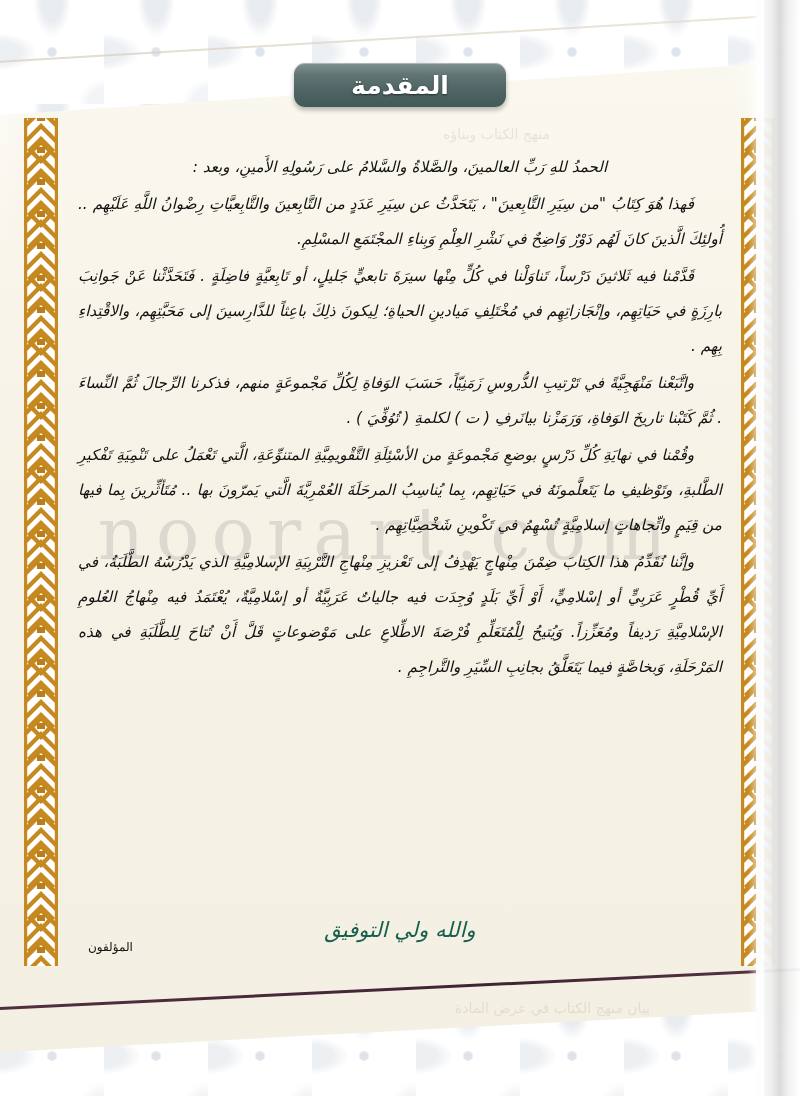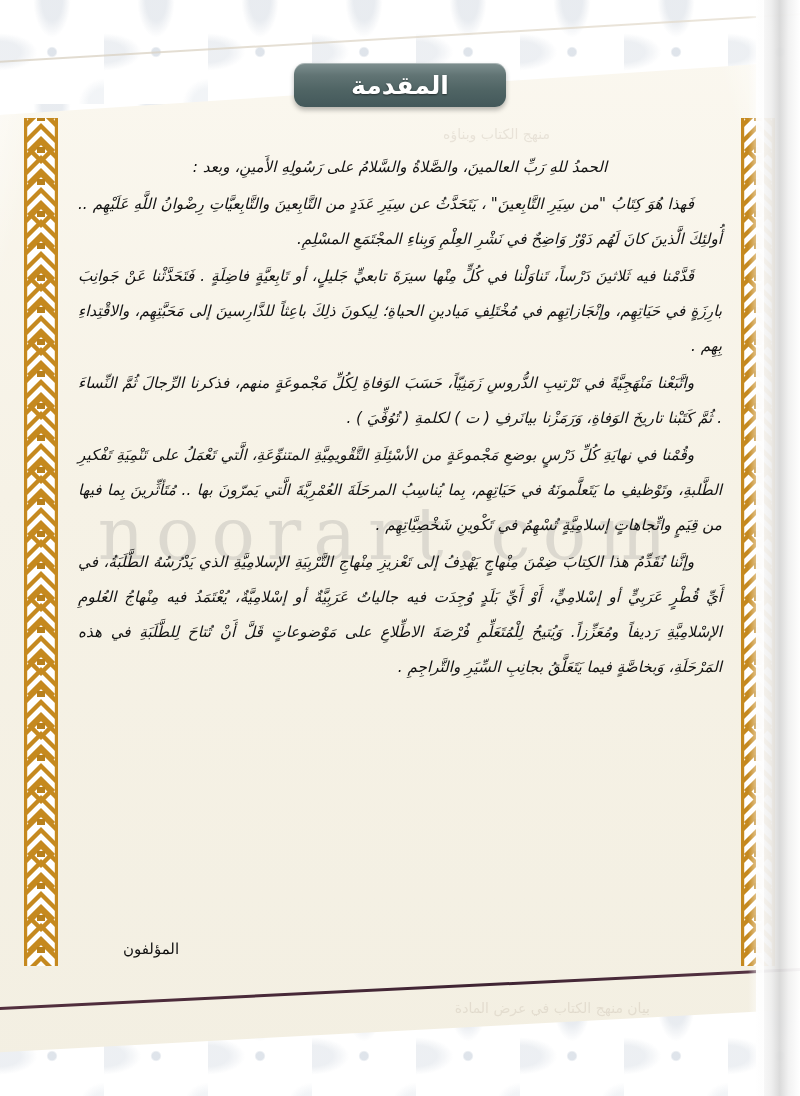--- a/index.html
+++ b/index.html
@@ -120,24 +120,23 @@
     font-size:21px;
     font-style:italic;
     font-family:"DejaVu Serif", serif;
     letter-spacing:.5px;
     direction:rtl;
   }
   
   #signature{
     position:absolute;top:940px;left:88px;
     color:#111111;
-    font-size:15px;
+    font-size:12px;
     direction:rtl;
     font-family:"DejaVu Serif", serif;
-    margin-left:35px;
   }
 
   
   #watermark{
     position:absolute;top:492px;left:0;width:776px;
     text-align:center;
     font-size:72px;
     letter-spacing:12px;
     color:rgba(120,120,120,.20);
     font-family:"DejaVu Serif", serif;
@@ -219,15 +218,16 @@
 
   <div id="content">
     <p class="center">الحمدُ للهِ رَبِّ العالمينَ، والصَّلاةُ والسَّلامُ على رَسُولِهِ الأَمينِ، وبعد :</p>
     <p>فَهذا هُوَ كِتَابُ "من سِيَرِ التَّابِعينَ" ، يَتَحَدَّثُ عن سِيَرِ عَدَدٍ من التَّابِعينَ والتَّابِعيَّاتِ رِضْوانُ اللَّهِ عَلَيْهِم .. أُولئِكَ الَّذينَ كانَ لَهُم دَوْرٌ وَاضِحٌ في نَشْرِ العِلْمِ وَبِناءِ المجْتَمَعِ المسْلِمِ.</p>
     <p>قَدَّمْنا فيه ثَلاثينَ دَرْساً، تَناوَلْنا في كُلٍّ مِنْها سيرَةَ تابعيٍّ جَليلٍ، أو تَابِعيَّةٍ فاضِلَةٍ . فَتَحَدَّثْنا عَنْ جَوانِبَ بارِزَةٍ في حَيَاتِهِم، وإنْجَازاتِهِم في مُخْتَلِفِ مَيادينِ الحياةِ؛ لِيكونَ ذلِكَ باعِثاً للدَّارِسينَ إلى مَحَبَّتِهِم، والاقْتِداءِ بِهِم .</p>
     <p>واتَّبَعْنا مَنْهَجِيَّةً في تَرْتيبِ الدُّروسِ زَمَنِيّاً، حَسَبَ الوَفاةِ لِكُلِّ مَجْموعَةٍ منهم، فذكرنا الرِّجالَ ثُمَّ النِّساءَ . ثُمَّ كَتَبْنا تاريخَ الوَفاةِ، وَرَمَزْنا بيانَرفِ ( ت ) لكلمةِ ( تُوُفِّيَ ) .</p>
     <p>وقُمْنا في نهايَةِ كُلِّ دَرْسٍ بوضعِ مَجْموعَةٍ من الأسْئِلَةِ التَّقْويمِيَّةِ المتنوِّعَةِ، الَّتي تَعْمَلُ على تَنْمِيَةِ تَفْكيرِ الطَّلبةِ، وتَوْظيفِ ما يَتَعلَّمونَهُ في حَيَاتِهِم، بِما يُناسِبُ المرحَلَةَ العُمْرِيَّةَ الَّتي يَمرّونَ بها .. مُتَأثِّرينَ بِما فيها من قِيَمٍ واتِّجاهاتٍ إسلامِيَّةٍ تُسْهِمُ في تَكْوينِ شَخْصِيَّاتِهِم .</p>
     <p>وإنَّنا نُقَدِّمُ هذا الكِتابَ ضِمْنَ مِنْهاجٍ يَهْدِفُ إلى تَعْزيزِ مِنْهاجِ التَّرْبِيَةِ الإسلامِيَّةِ الذي يَدْرُسُهُ الطَّلَبَةُ، في أَيِّ قُطْرٍ عَرَبِيٍّ أو إسْلامِيٍّ، أَوْ أَيِّ بَلَدٍ وُجِدَت فيه جالياتٌ عَرَبِيَّةٌ أو إسْلامِيَّةٌ، يُعْتَمَدُ فيه مِنْهاجُ العُلومِ الإسْلامِيَّةِ رَديفاً ومُعَزِّزاً. وَيُتيحُ لِلْمُتَعَلِّمِ فُرْصَةَ الاطِّلاعِ على مَوْضوعاتٍ قَلَّ أَنْ تُتاحَ لِلطَّلَبَةِ في هذه المَرْحَلَةِ، وَبخاصَّةٍ فيما يَتَعَلَّقُ بجانِبِ السِّيَرِ والتَّراجِمِ .</p>
   </div>
 
+  <div id="closing">والله ولي التوفيق</div>
   <div id="signature">المؤلفون</div>
 
 </div>
 
 </body></html>

